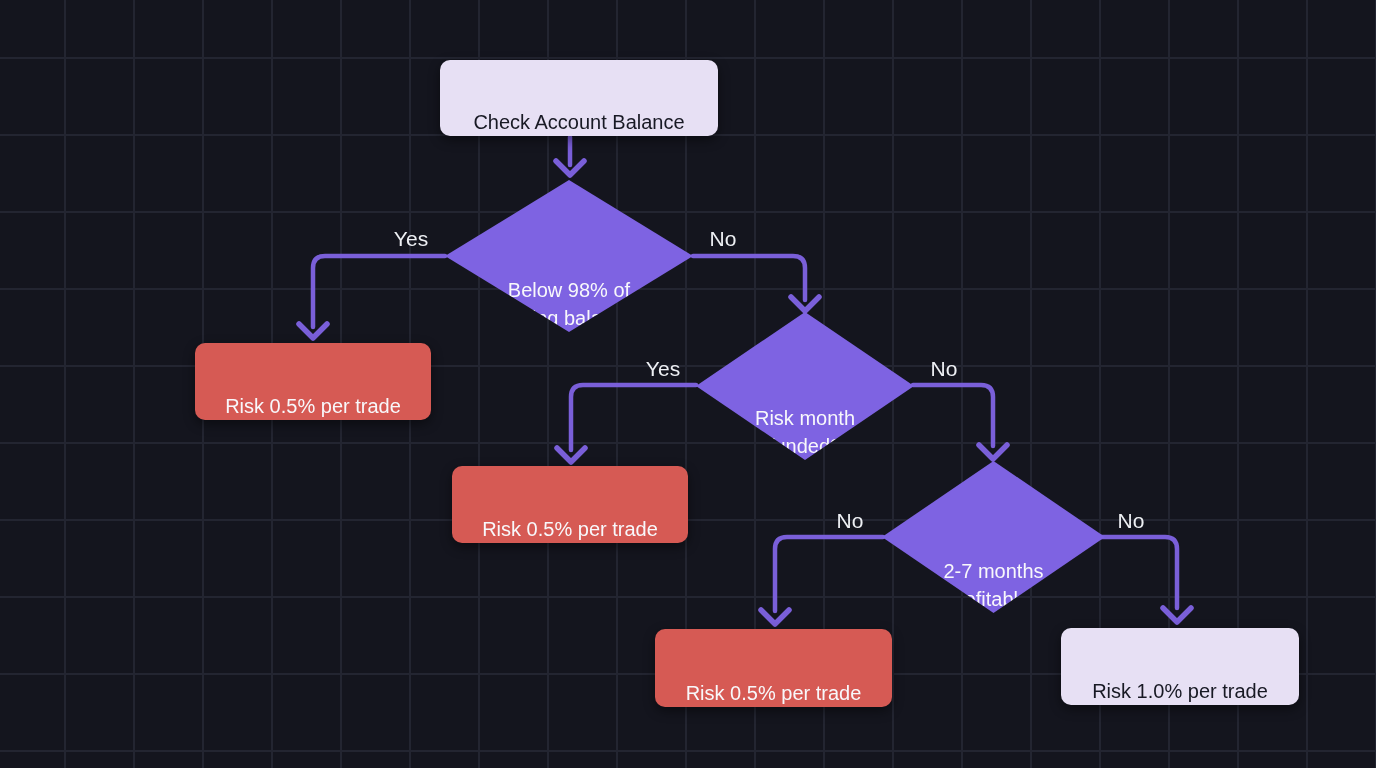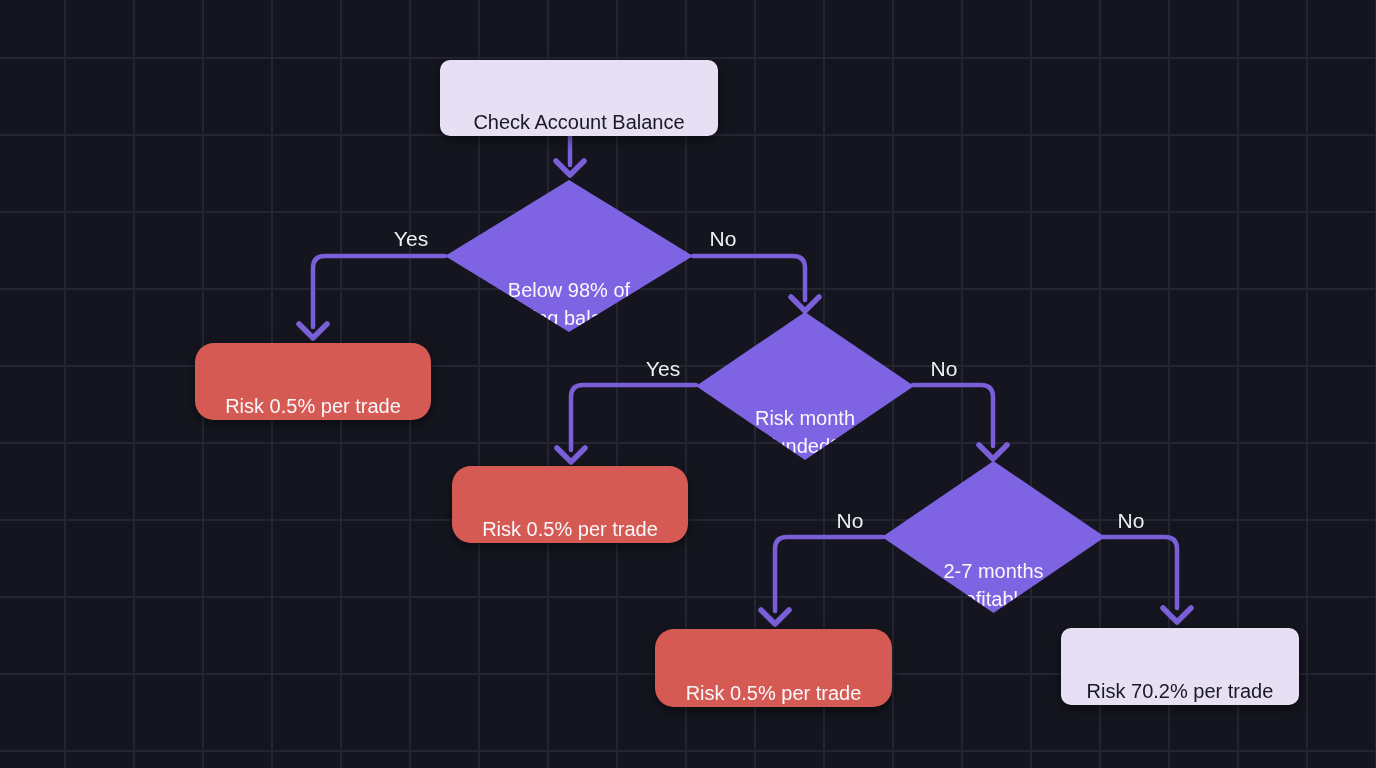--- a/index.html
+++ b/index.html
@@ -49,21 +49,20 @@
     border-radius: 10px;
     box-shadow: 0 4px 12px rgba(0,0,0,0.45);
   }
   .light {
     background: #e7e0f4;
     color: #181924;
   }
   .red {
     background: #d65a54;
     color: #f8f8fb;
-    border-radius: 19px;
   }
   .diamond {
     background: #7e63e2;
     color: #f8f8fb;
     clip-path: polygon(50% 0%, 100% 50%, 50% 100%, 0% 50%);
     filter: drop-shadow(0 5px 9px rgba(0,0,0,0.40));
   }
   .edge-label {
     position: absolute;
     transform: translate(-50%, -50%);
@@ -131,21 +130,21 @@
 
   <div class="node diamond" style="left:882px; top:461px; width:223px; height:152px;">
     <span class="node-label" style="max-width:140px;">2-7 months profitable?</span>
   </div>
 
   <div class="node rect red" style="left:655px; top:629px; width:237px; height:78px;">
     <span class="node-label">Risk 0.5% per trade</span>
   </div>
 
   <div class="node rect light" style="left:1061px; top:628px; width:238px; height:77px;">
-    <span class="node-label">Risk 70.2% per trade</span>
+    <span class="node-label">Risk 1.0% per trade</span>
   </div>
 
   <div class="edge-label" style="left:411px; top:239px;">Yes</div>
   <div class="edge-label" style="left:723px; top:239px;">No</div>
   <div class="edge-label" style="left:663px; top:369px;">Yes</div>
   <div class="edge-label" style="left:944px; top:369px;">No</div>
   <div class="edge-label" style="left:850px; top:521px;">No</div>
   <div class="edge-label" style="left:1131px; top:521px;">No</div>
 
 </div>

